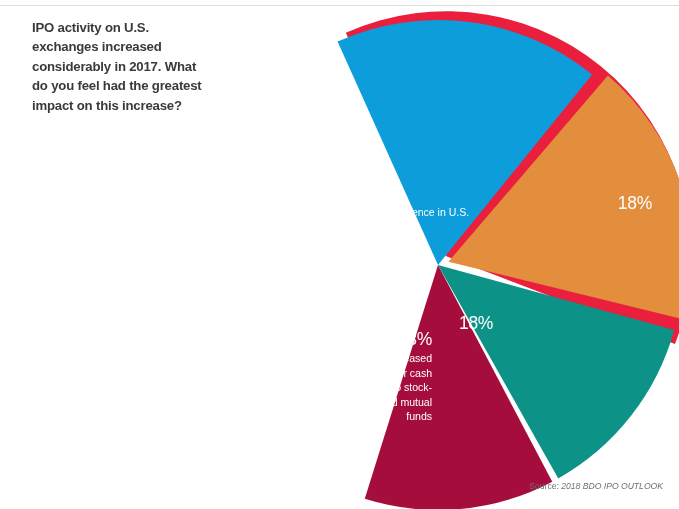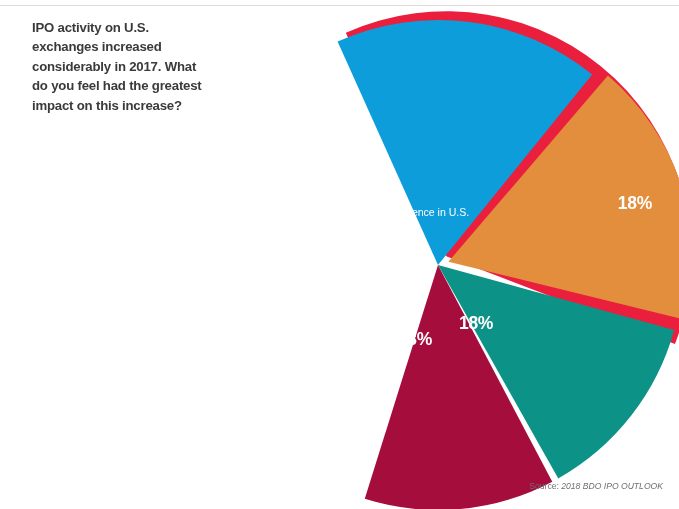--- a/index.html
+++ b/index.html
@@ -61,21 +61,21 @@
     color: #ffffff;
     font-size: 10.6px;
     line-height: 14.6px;
     font-weight: normal;
     letter-spacing: -0.05px;
   }
   .slice-label .pct {
     display: block;
     font-size: 17.5px;
     line-height: 22px;
-    font-weight: bold;
+    font-weight: normal;
     margin-bottom: 1px;
     letter-spacing: -0.3px;
   }
   .slice-label .desc { display: block; }
 
   #label-red     { left: 335px; top: 182px; width: 150px; text-align: left; }
   #label-blue    { left: 487px; top: 192px; width: 165px; text-align: right; }
   #label-orange  { left: 459px; top: 312px; width: 160px; text-align: left; }
   #label-teal    { left: 352px; top: 328px; width: 80px;  text-align: right; }
   #label-maroon  { left: 265px; top: 264px; width: 125px; text-align: left; }
@@ -121,20 +121,21 @@
     <div class="slice-label" id="label-blue">
       <span class="pct">18%</span>
     </div>
 
     <div class="slice-label" id="label-orange">
       <span class="pct">18%</span>
     </div>
 
     <div class="slice-label" id="label-teal">
       <span class="pct">13%</span>
+      <span class="desc">Increased investor cash flow into stock-focused mutual funds</span>
     </div>
 
     <div class="slice-label" id="label-maroon">
       <span class="pct">13%</span>
       <span class="desc">Continued low interest rates increase demand for higher yielding assets</span>
     </div>
 
   </div>
 
   <div id="source-note">

